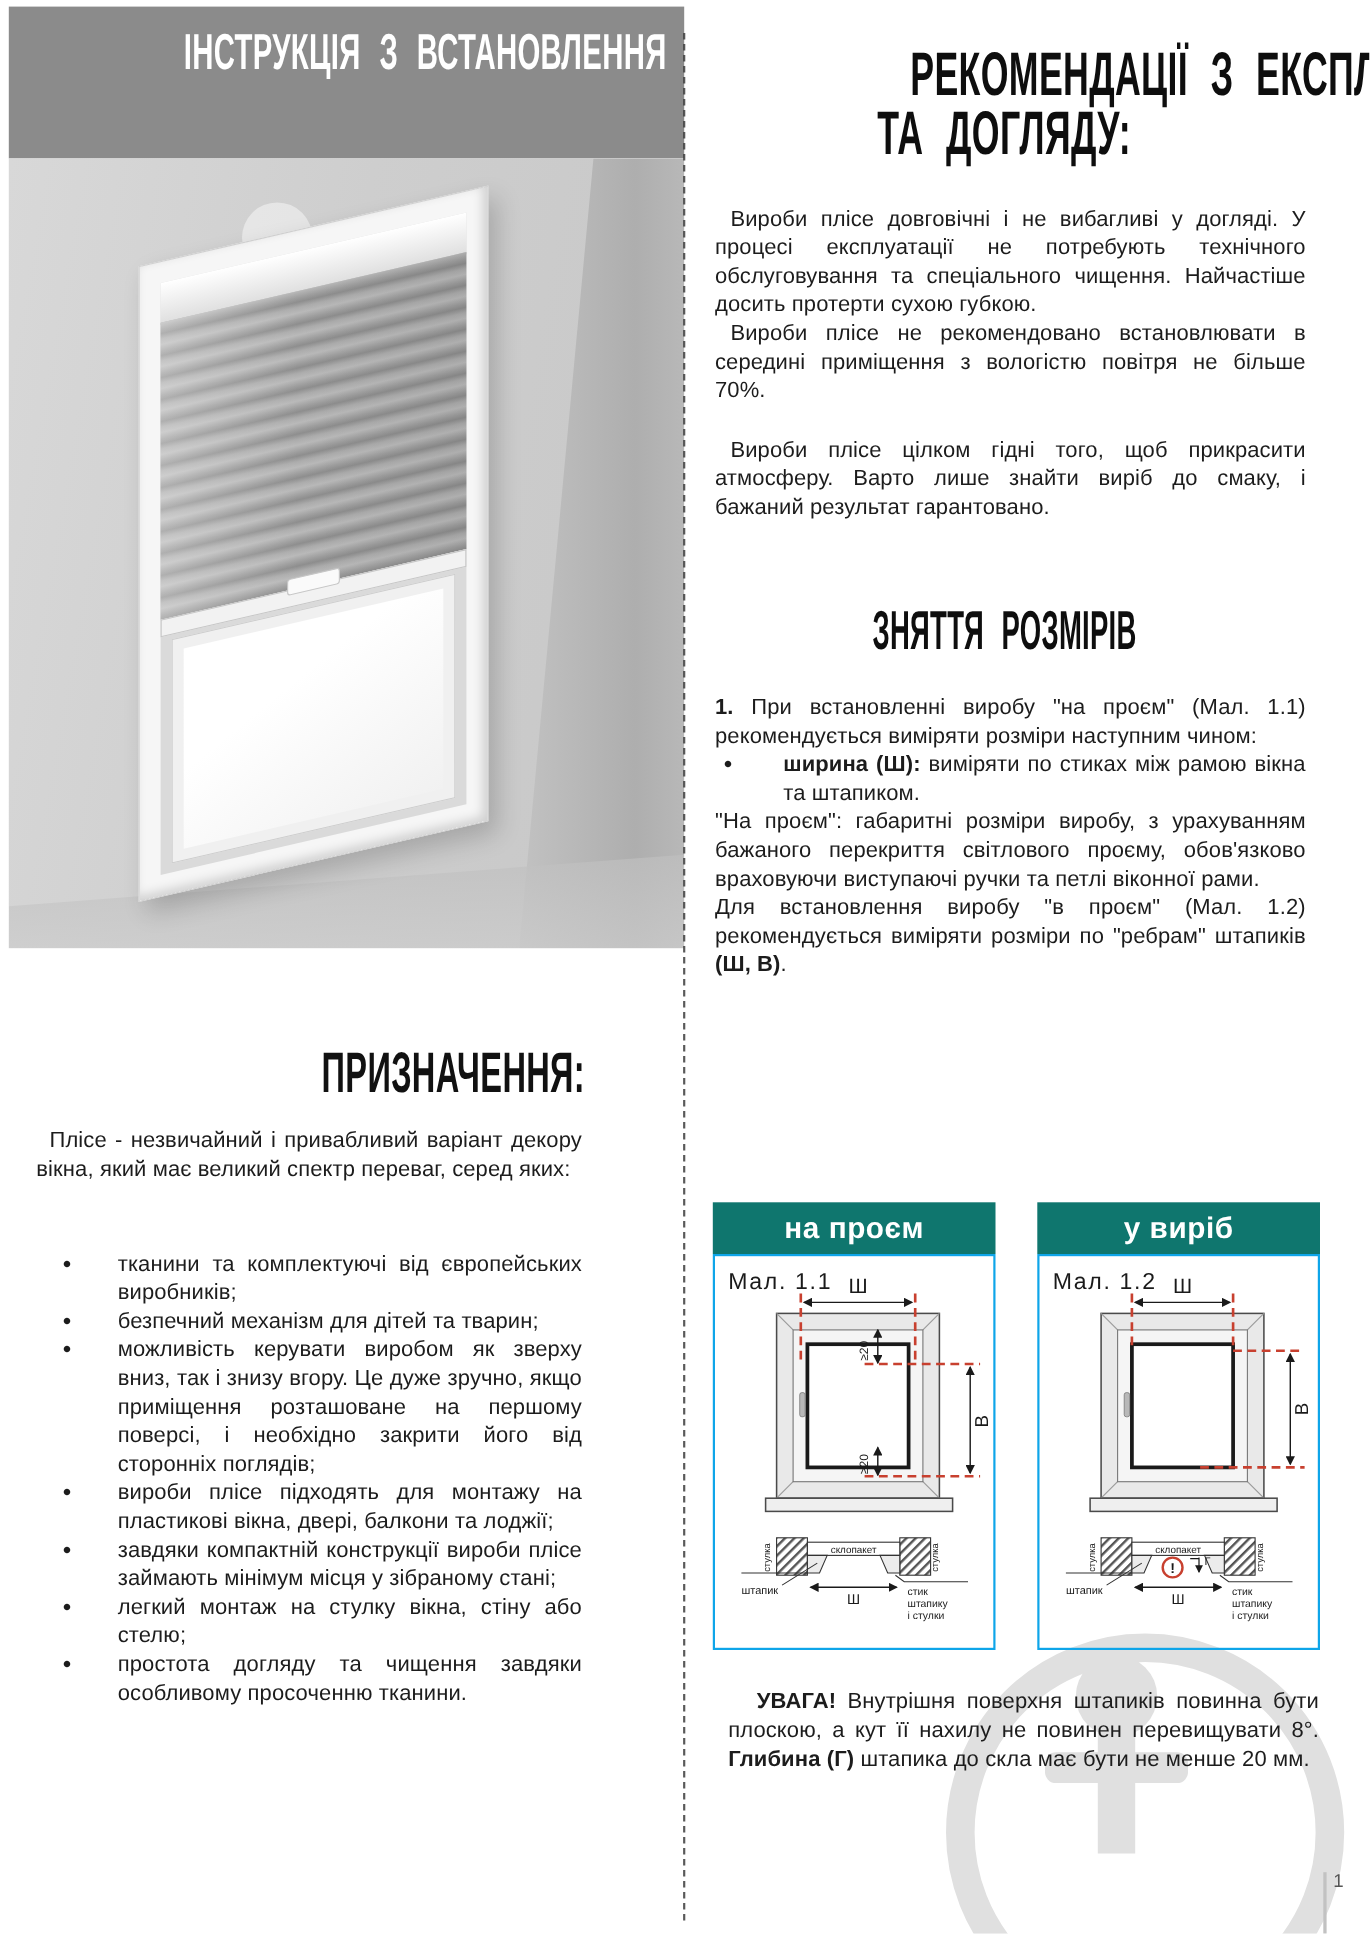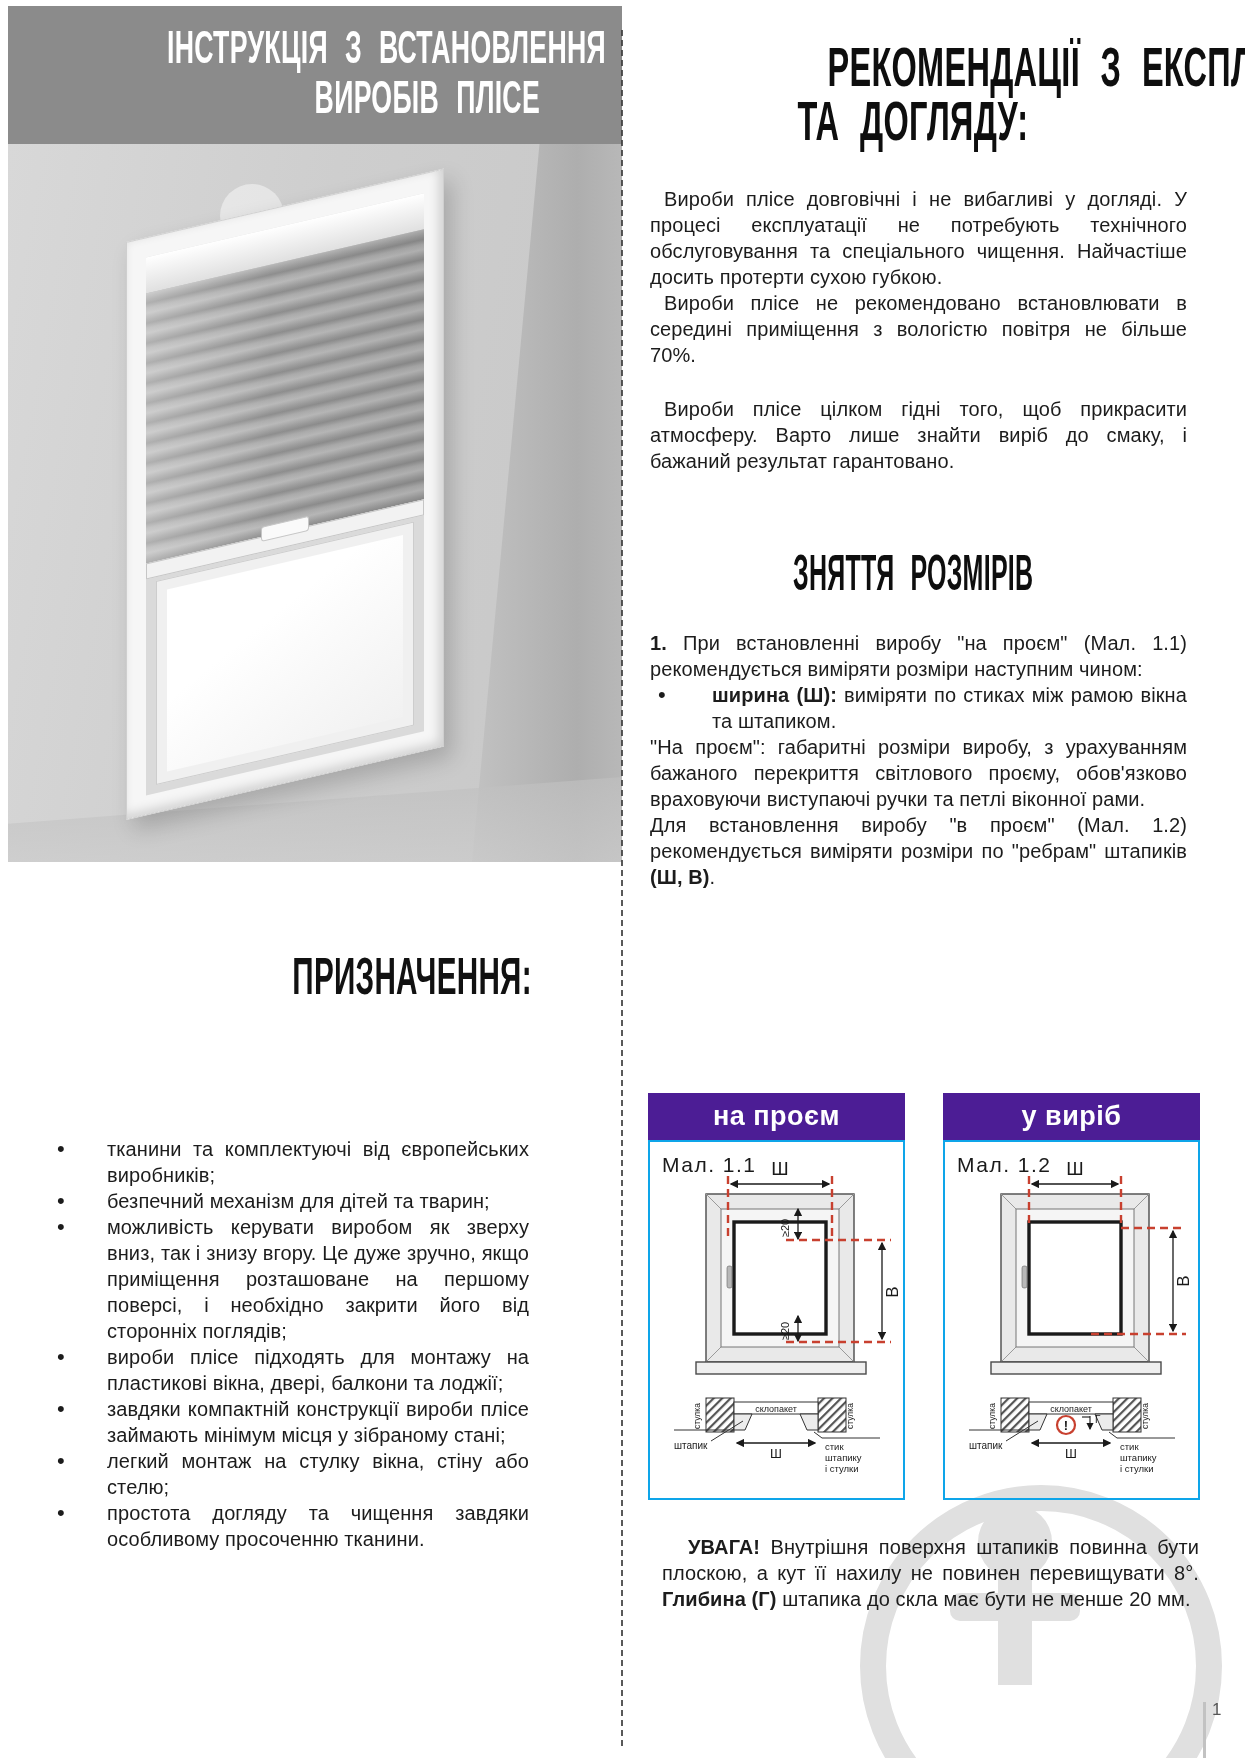--- a/index.html
+++ b/index.html
@@ -81,21 +81,21 @@
   .care-text p { text-indent:14px; }
   .care-text .p3 { margin-top:28px; }
   .measure-title { position:absolute; left:628px; top:544px; width:570px; text-align:center; color:#0e0e0e; }
   .measure-title .cond { font-size:50px; transform:scaleX(.50); }
   .r-block { position:absolute; left:650px; top:630px; width:537px; }
   .r-block ul.blist { margin:0; }
 
   
   .dg-row { position:absolute; left:648px; top:1093px; display:flex; column-gap:38px; }
   .dgram { width:257px; }
-  .dg-header { height:47px; background:#4c1d95; color:#fff; font-size:27px; font-weight:bold;
+  .dg-header { height:47px; background:#0f766e; color:#fff; font-size:27px; font-weight:bold;
     text-align:center; line-height:47px; letter-spacing:.5px; }
   .dg-body { height:360px; border:2px solid #0ea5e9; box-sizing:border-box; position:relative; background:transparent; }
   .dg-body svg { position:absolute; left:-2px; top:-2px; }
   svg text { font-family:"Liberation Sans", sans-serif; fill:#1a1a1a; }
   .att { position:absolute; left:650px; top:1534px; width:537px;margin-left:12px; }
   .att p { text-indent:26px; }
 
   .page-wm { color:#e0e0e0; }
   .page-wm .head { background:#e0e0e0; }
   .page-wm .stem, .page-wm .bar { background:#e0e0e0; }
@@ -103,21 +103,20 @@
   .photo-wm .head, .photo-wm .stem, .photo-wm .bar { background:rgba(255,255,255,.45); }
   .photo-wm .ring { border:15px solid rgba(255,255,255,.45); }
 </style>
 </head>
 <body>
 
 <div class="page">
 
   <div class="l-header">
     <span class="line"><span class="cond">ІНСТРУКЦІЯ З ВСТАНОВЛЕННЯ</span></span>
-    <span class="line"><span class="cond">ВИРОБІВ ПЛІСЕ</span></span>
   </div>
 
   <div class="photo">
     <div class="recess"></div>
     <div class="floor"></div>
     <div class="wm photo-wm" style="left:155px; top:40px; width:170px; height:340px;">
       <div class="head" style="left:57px; top:0; width:64px; height:64px;"></div>
       <div class="stem" style="left:74px; top:44px; width:30px; height:110px;"></div>
       <div class="bar" style="left:34px; top:118px; width:110px; height:24px;"></div>
       <div class="ring" style="left:14px; top:130px; width:150px; height:150px;"></div>
@@ -134,20 +133,23 @@
       </div>
       <div class="glass-frame">
         <div class="glass"></div>
       </div>
     </div>
   </div>
 
   <div class="purpose-title">
     <span class="cond">ПРИЗНАЧЕННЯ:</span>
   </div>
+  <div class="purpose-intro jtext">
+    <p>Плісе - незвичайний і привабливий варіант декору вікна, який має великий спектр переваг, серед яких:</p>
+  </div>
   <div class="l-bullets jtext">
     <ul class="blist">
       <li>тканини та комплектуючі від європейських виробників;</li>
       <li>безпечний механізм для дітей та тварин;</li>
       <li>можливість керувати виробом як зверху вниз, так і знизу вгору. Це дуже зручно, якщо приміщення розташоване на першому поверсі, і необхідно закрити його від сторонніх поглядів;</li>
       <li>вироби плісе підходять для монтажу на пластикові вікна, двері, балкони та лоджії;</li>
       <li>завдяки компактній конструкції вироби плісе займають мінімум місця у зібраному стані;</li>
       <li>легкий монтаж на стулку вікна, стіну або стелю;</li>
       <li>простота догляду та чищення завдяки особливому просоченню тканини.</li>
     </ul>

